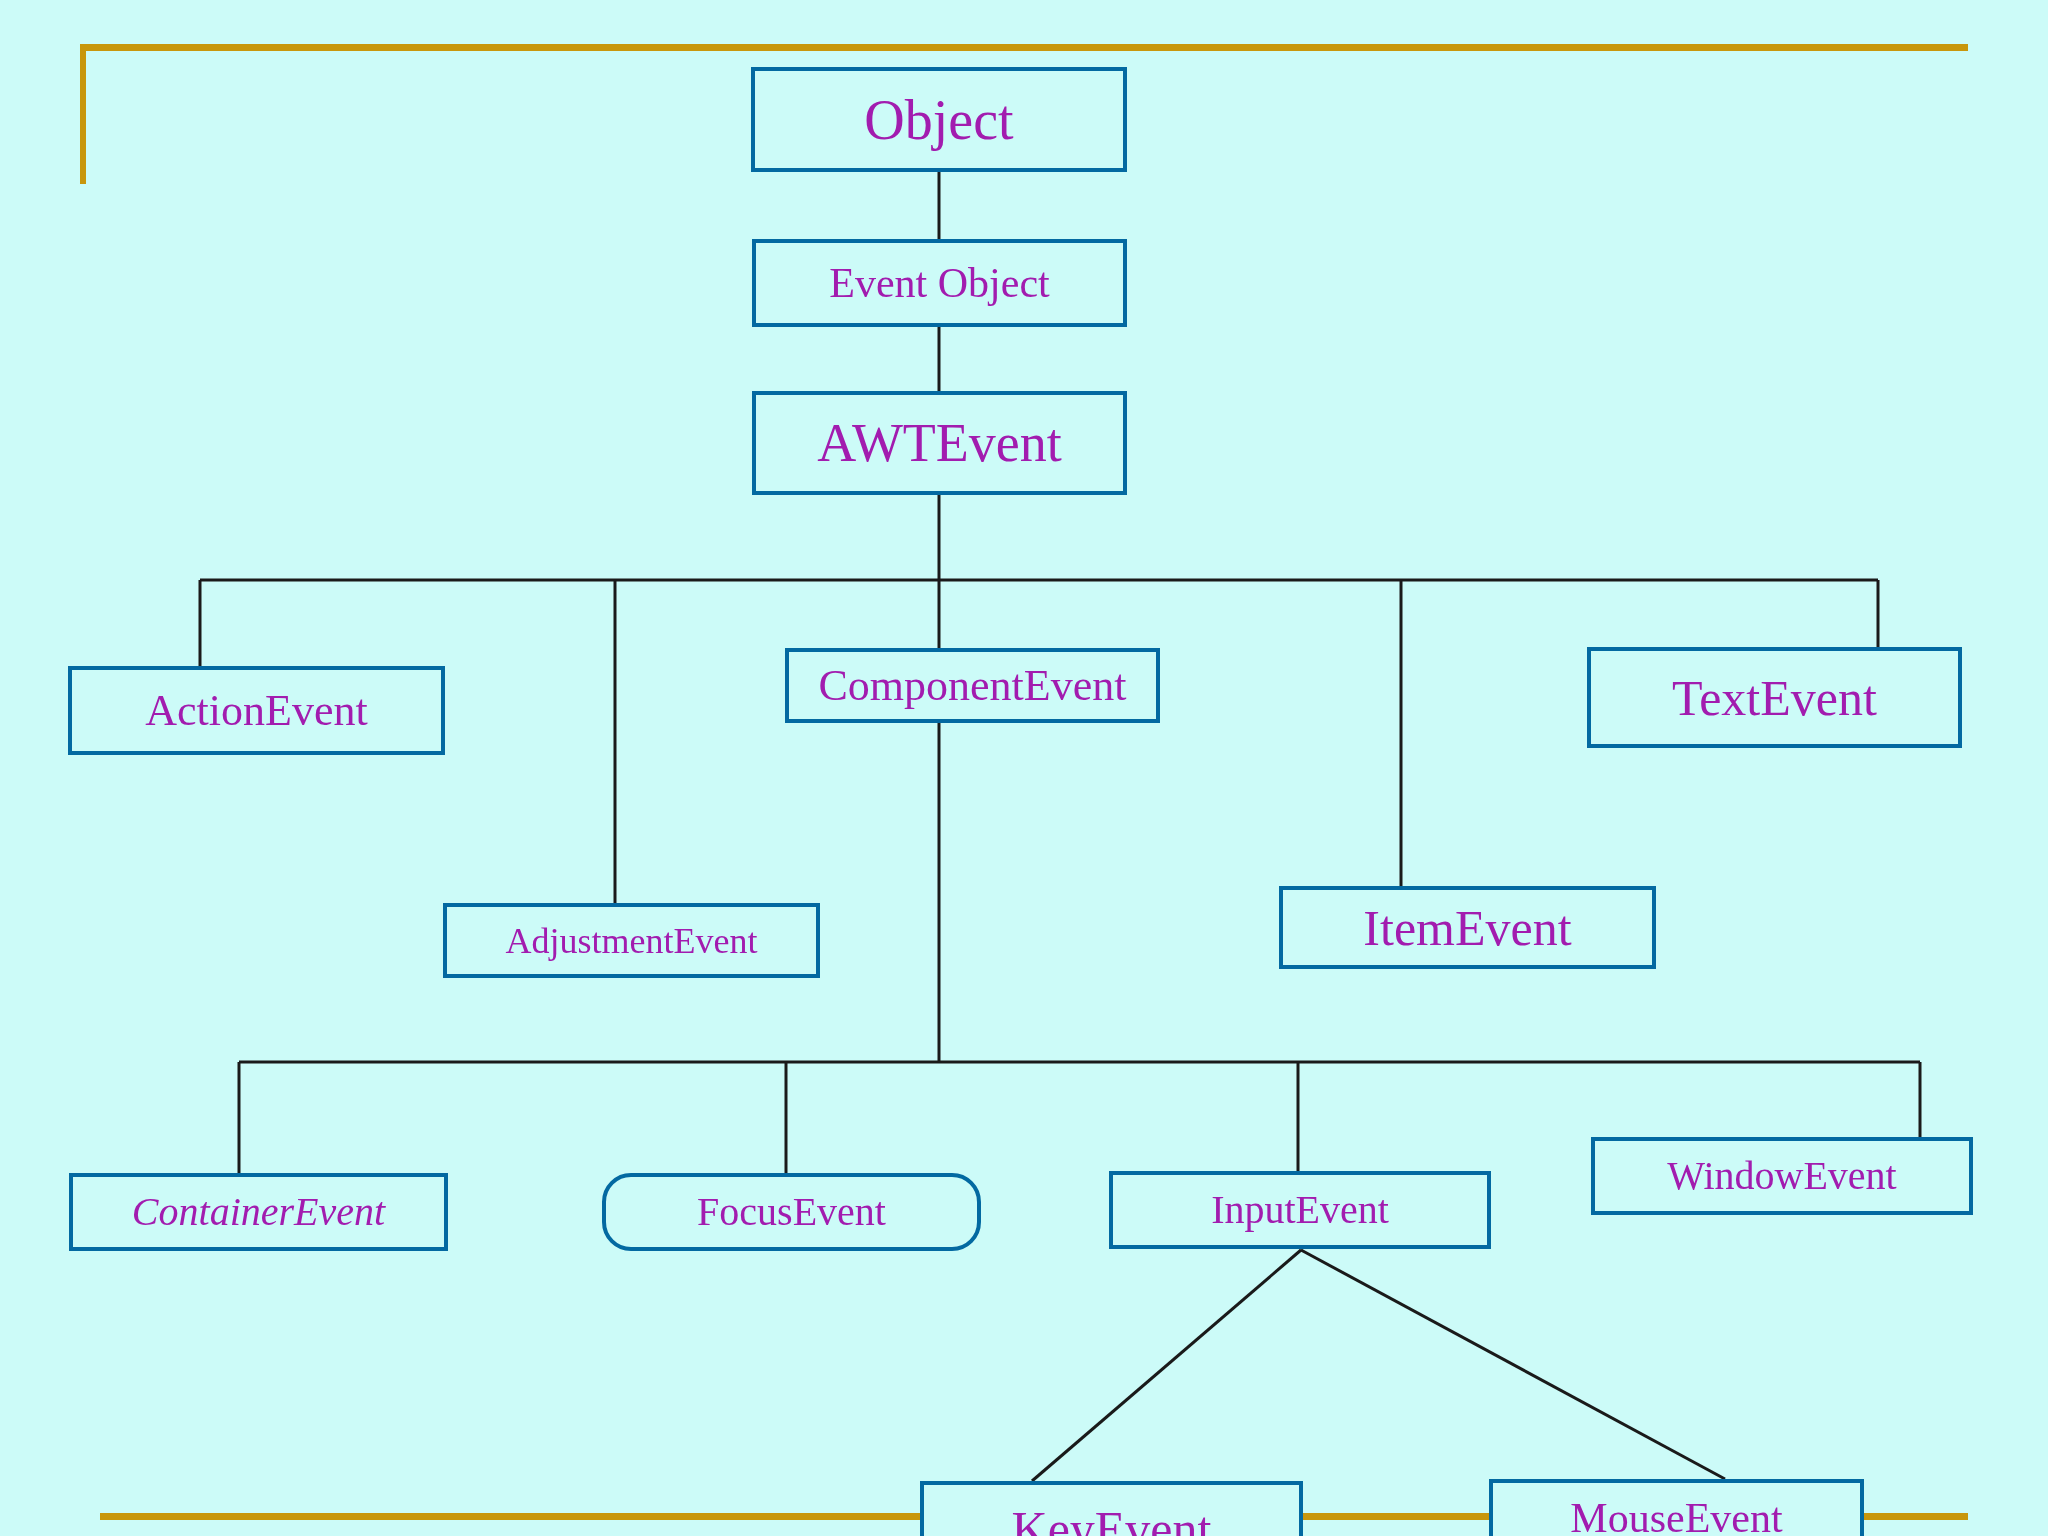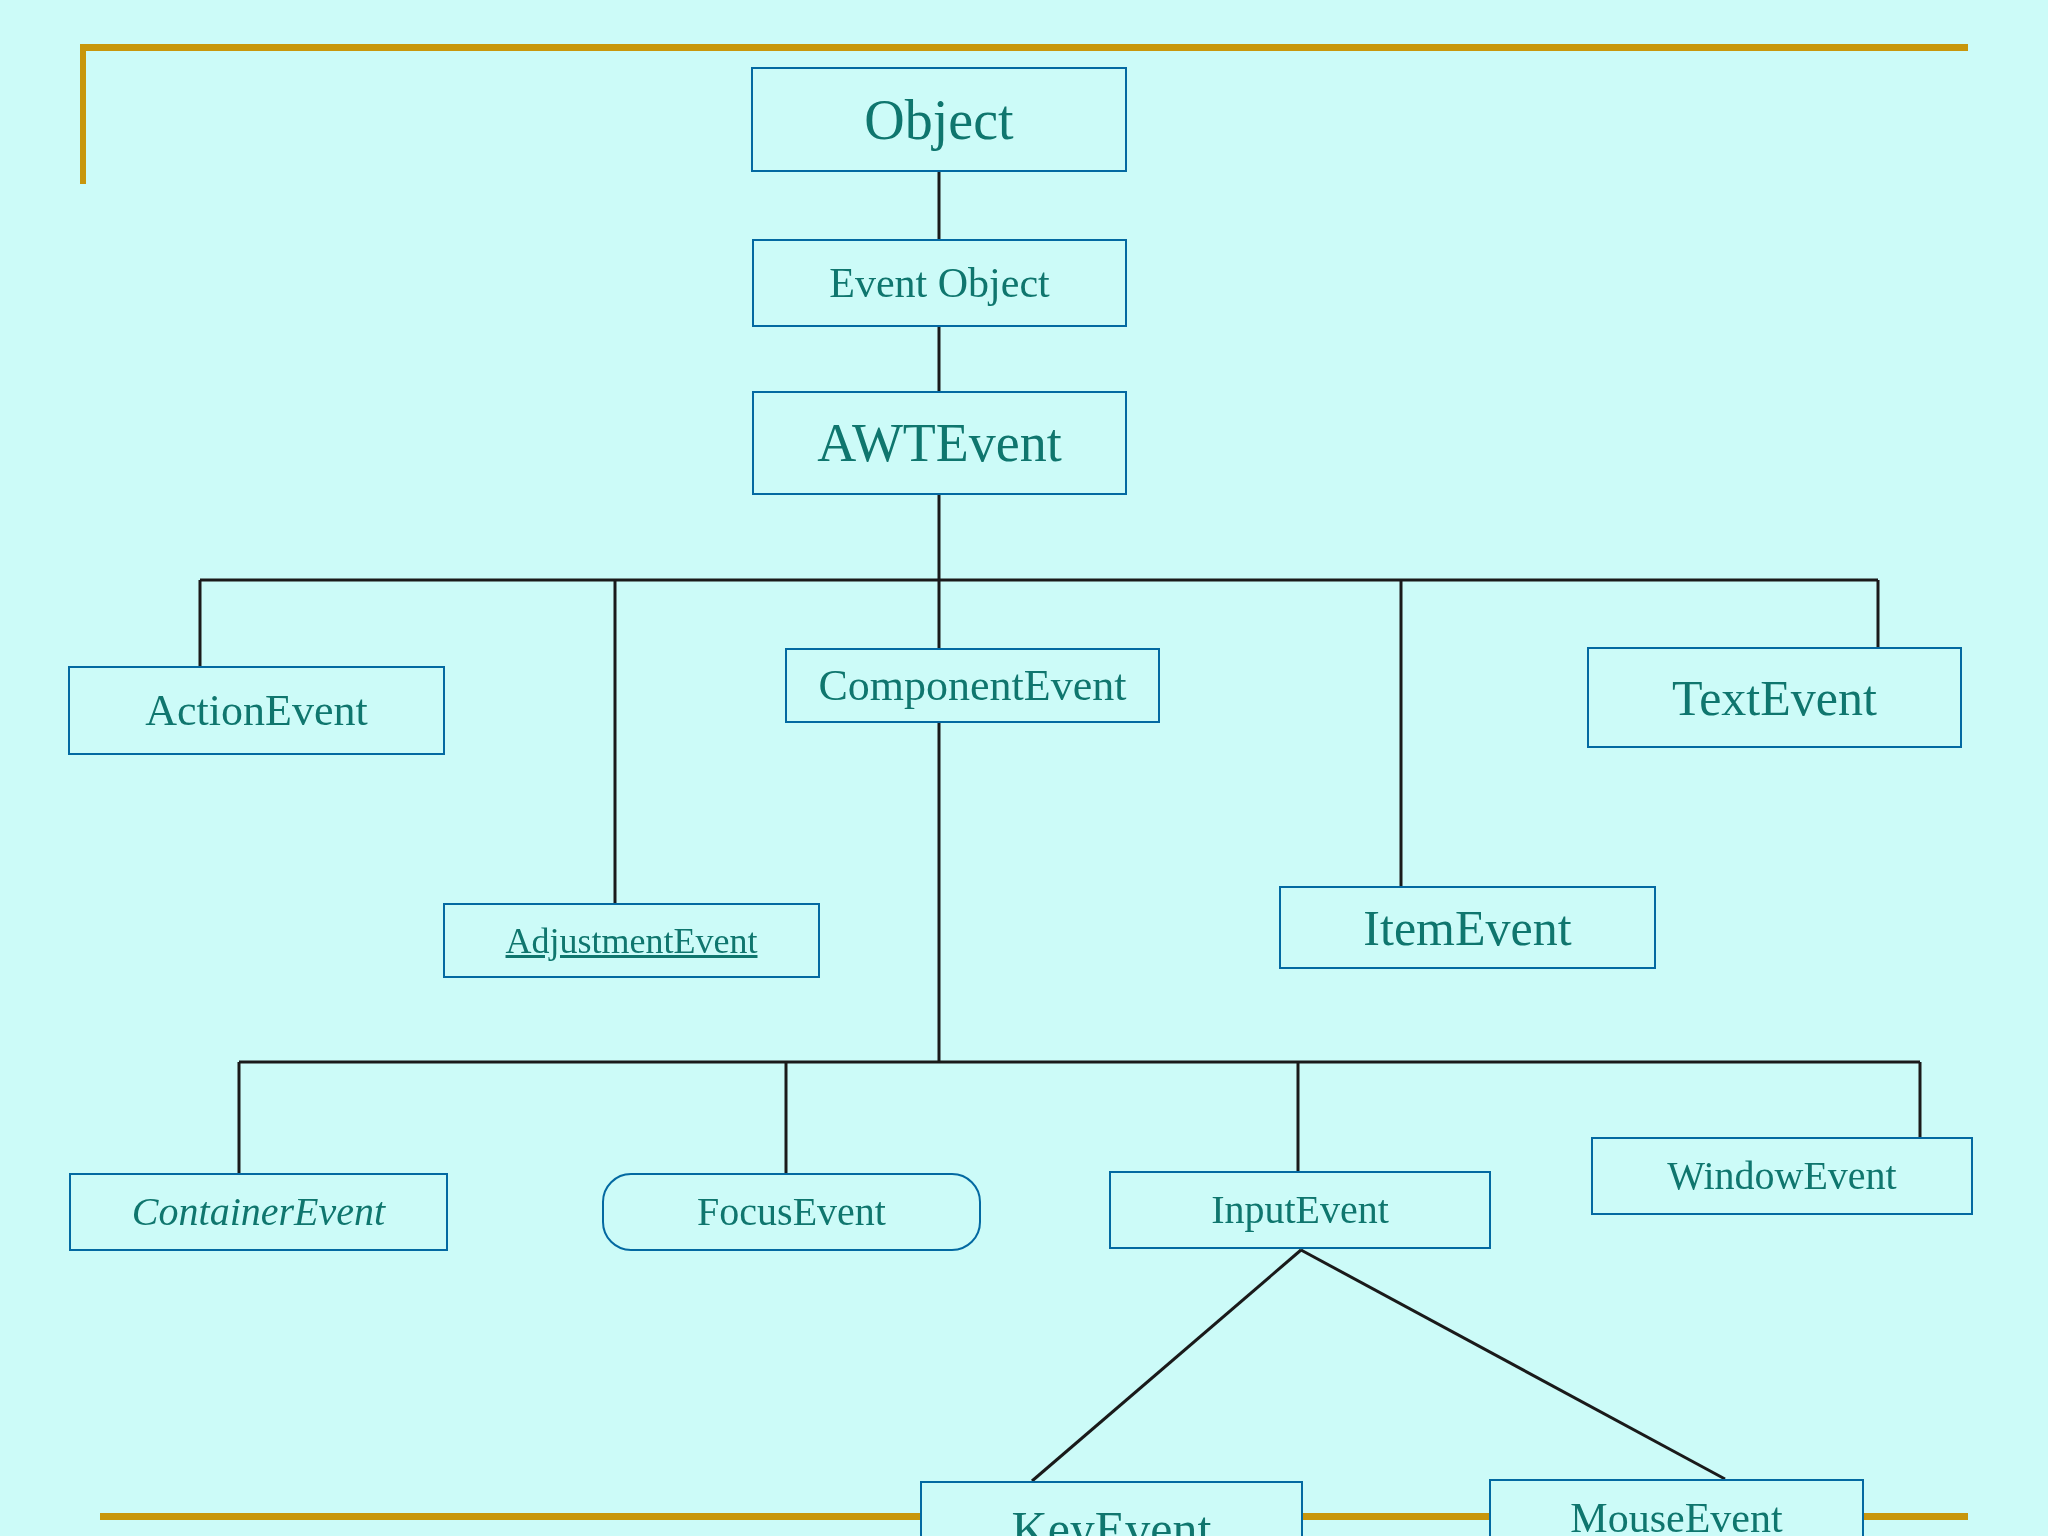--- a/index.html
+++ b/index.html
@@ -11,26 +11,26 @@
     position: relative;
     width: 2048px;
     height: 1536px;
     background: #ccfbf8;
     overflow: hidden;
     font-family: "Liberation Serif", "DejaVu Serif", serif;
   }
   .box {
     position: absolute;
     box-sizing: border-box;
-    border: 2px solid #0369a1;
+    border: 4px solid #0369a1;
     background: #ccfbf8;
     display: flex;
     align-items: center;
     justify-content: center;
-    color: #0f766e;
+    color: #a21caf;
     line-height: 1;
     white-space: nowrap;
     z-index: 5;
   }
   .box span { display: block; }
   svg.wires {
     position: absolute;
     left: 0;
     top: 0;
     width: 2048px;
@@ -103,21 +103,21 @@
   </div>
 
   <div class="box" style="left:785px; top:648px; width:375px; height:75px; font-size:44px;">
     <span>ComponentEvent</span>
   </div>
 
   <div class="box" style="left:1587px; top:647px; width:375px; height:101px; font-size:50px;">
     <span>TextEvent</span>
   </div>
 
-  <div class="box" style="left:443px; top:903px; width:377px; height:75px; font-size:36px;text-decoration:underline;">
+  <div class="box" style="left:443px; top:903px; width:377px; height:75px; font-size:36px;">
     <span>AdjustmentEvent</span>
   </div>
 
   <div class="box" style="left:1279px; top:886px; width:377px; height:83px; font-size:50px;">
     <span>ItemEvent</span>
   </div>
 
   <div class="box" style="left:69px; top:1173px; width:379px; height:78px; font-size:40px;font-style:italic;">
     <span>ContainerEvent</span>
   </div>

